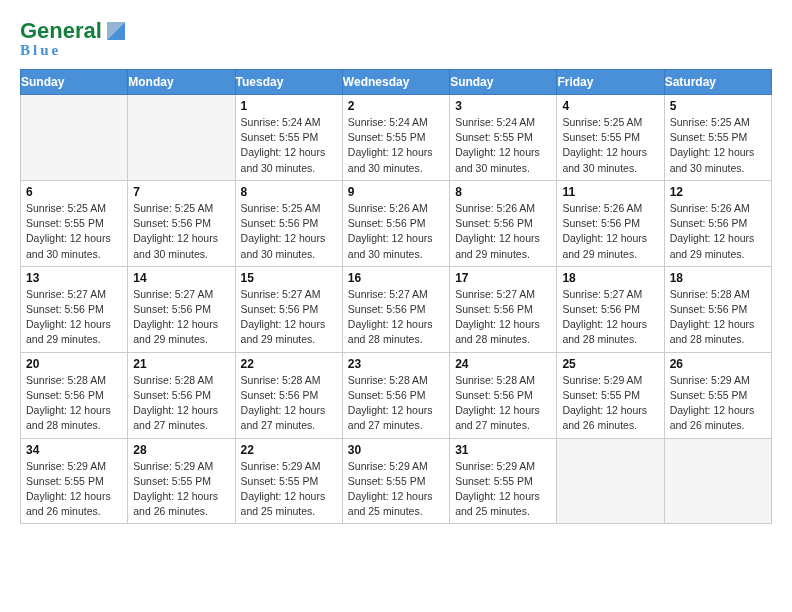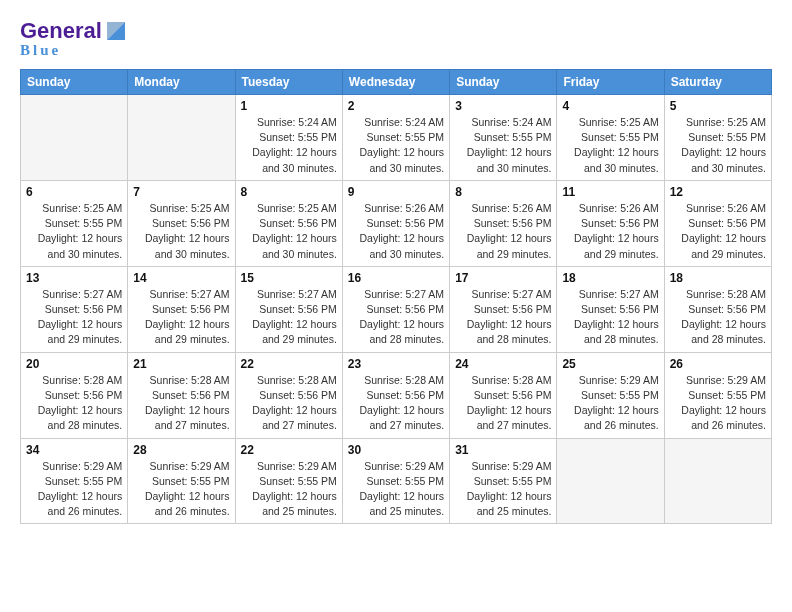--- a/index.html
+++ b/index.html
@@ -43,21 +43,21 @@
     }
     .calendar-table {
       width: 100%;
       border-collapse: collapse;
       font-size: 11px;
     }
     .calendar-table th {
       background: #4a90d9;
       color: #fff;
       text-align: left;
-      padding: 5px 6px;
+      padding: 5px 0;
       font-size: 12px;
       font-weight: bold;
       border: 1px solid #3a7cbf;
     }
     .calendar-table td {
       border: 1px solid #ccc;
       vertical-align: top;
       padding: 4px 5px;
       width: calc(100% / 7);
       height: 82px;
@@ -74,31 +74,30 @@
     .day-num {
       font-size: 12px;
       font-weight: bold;
       margin-bottom: 2px;
       color: #111;
     }
     .day-info {
       color: #333;
       font-size: 10.5px;
       line-height: 1.45;
-      text-align: right;
     }
   </style>
 </head>
 <body>
 
 <div class="page">
   <div class="header">
     <div class="logo">
     <div style="display:flex;align-items:center;gap:0;">
-      <span style="font-size:22px;font-weight:bold;color:#4c1d95;font-family:Arial;">General</span>
+      <span style="font-size:22px;font-weight:bold;color:#15803d;font-family:Arial;">General</span>
       <svg width="22" height="22" viewBox="0 0 22 22" style="margin-left:3px;">
         <polygon points="2,20 20,2 20,20" fill="#4a90d9"></polygon>
         <polygon points="2,20 20,2 2,2" fill="#2a6aaa" opacity="0.5"></polygon>
       </svg>
     </div>
     <div style="font-size:15px;font-weight:bold;color:#4a90d9;letter-spacing:3px;margin-top:-2px;font-family:Liberation Serif, serif;">Blue</div>
   </div>
     <div class="title-block">
       <div class="month-year"></div>
       <div class="location"></div>

